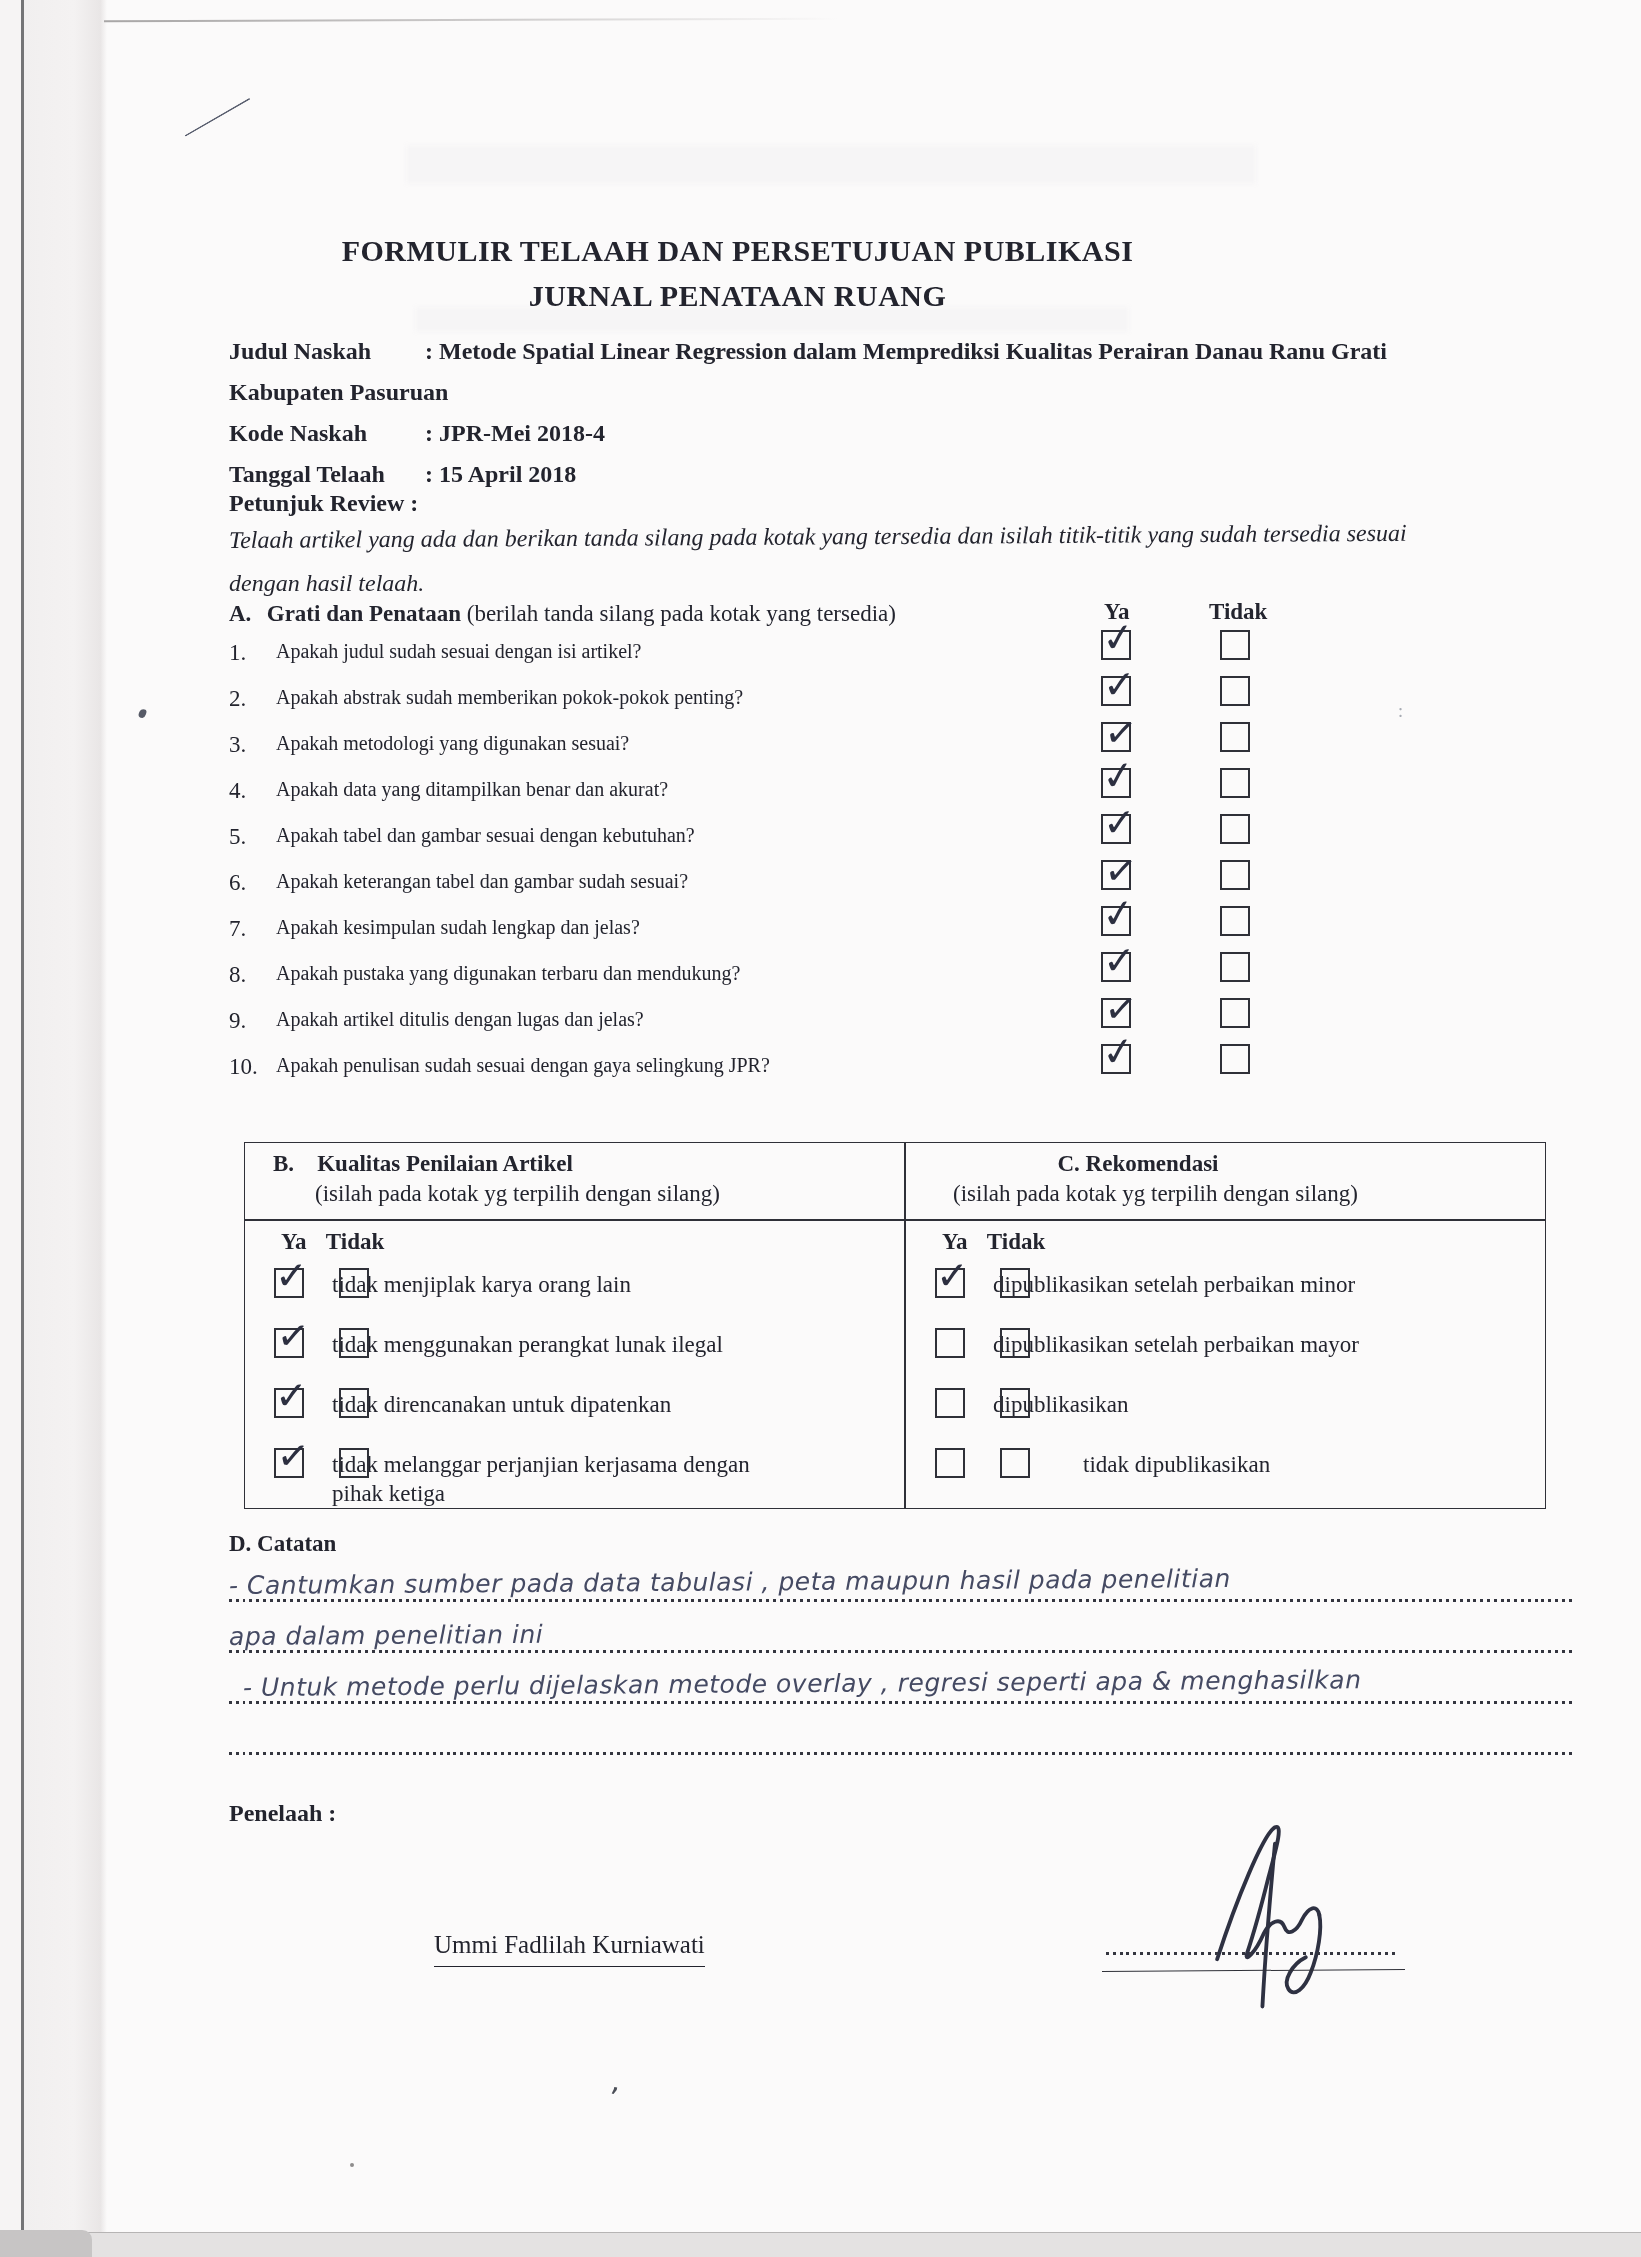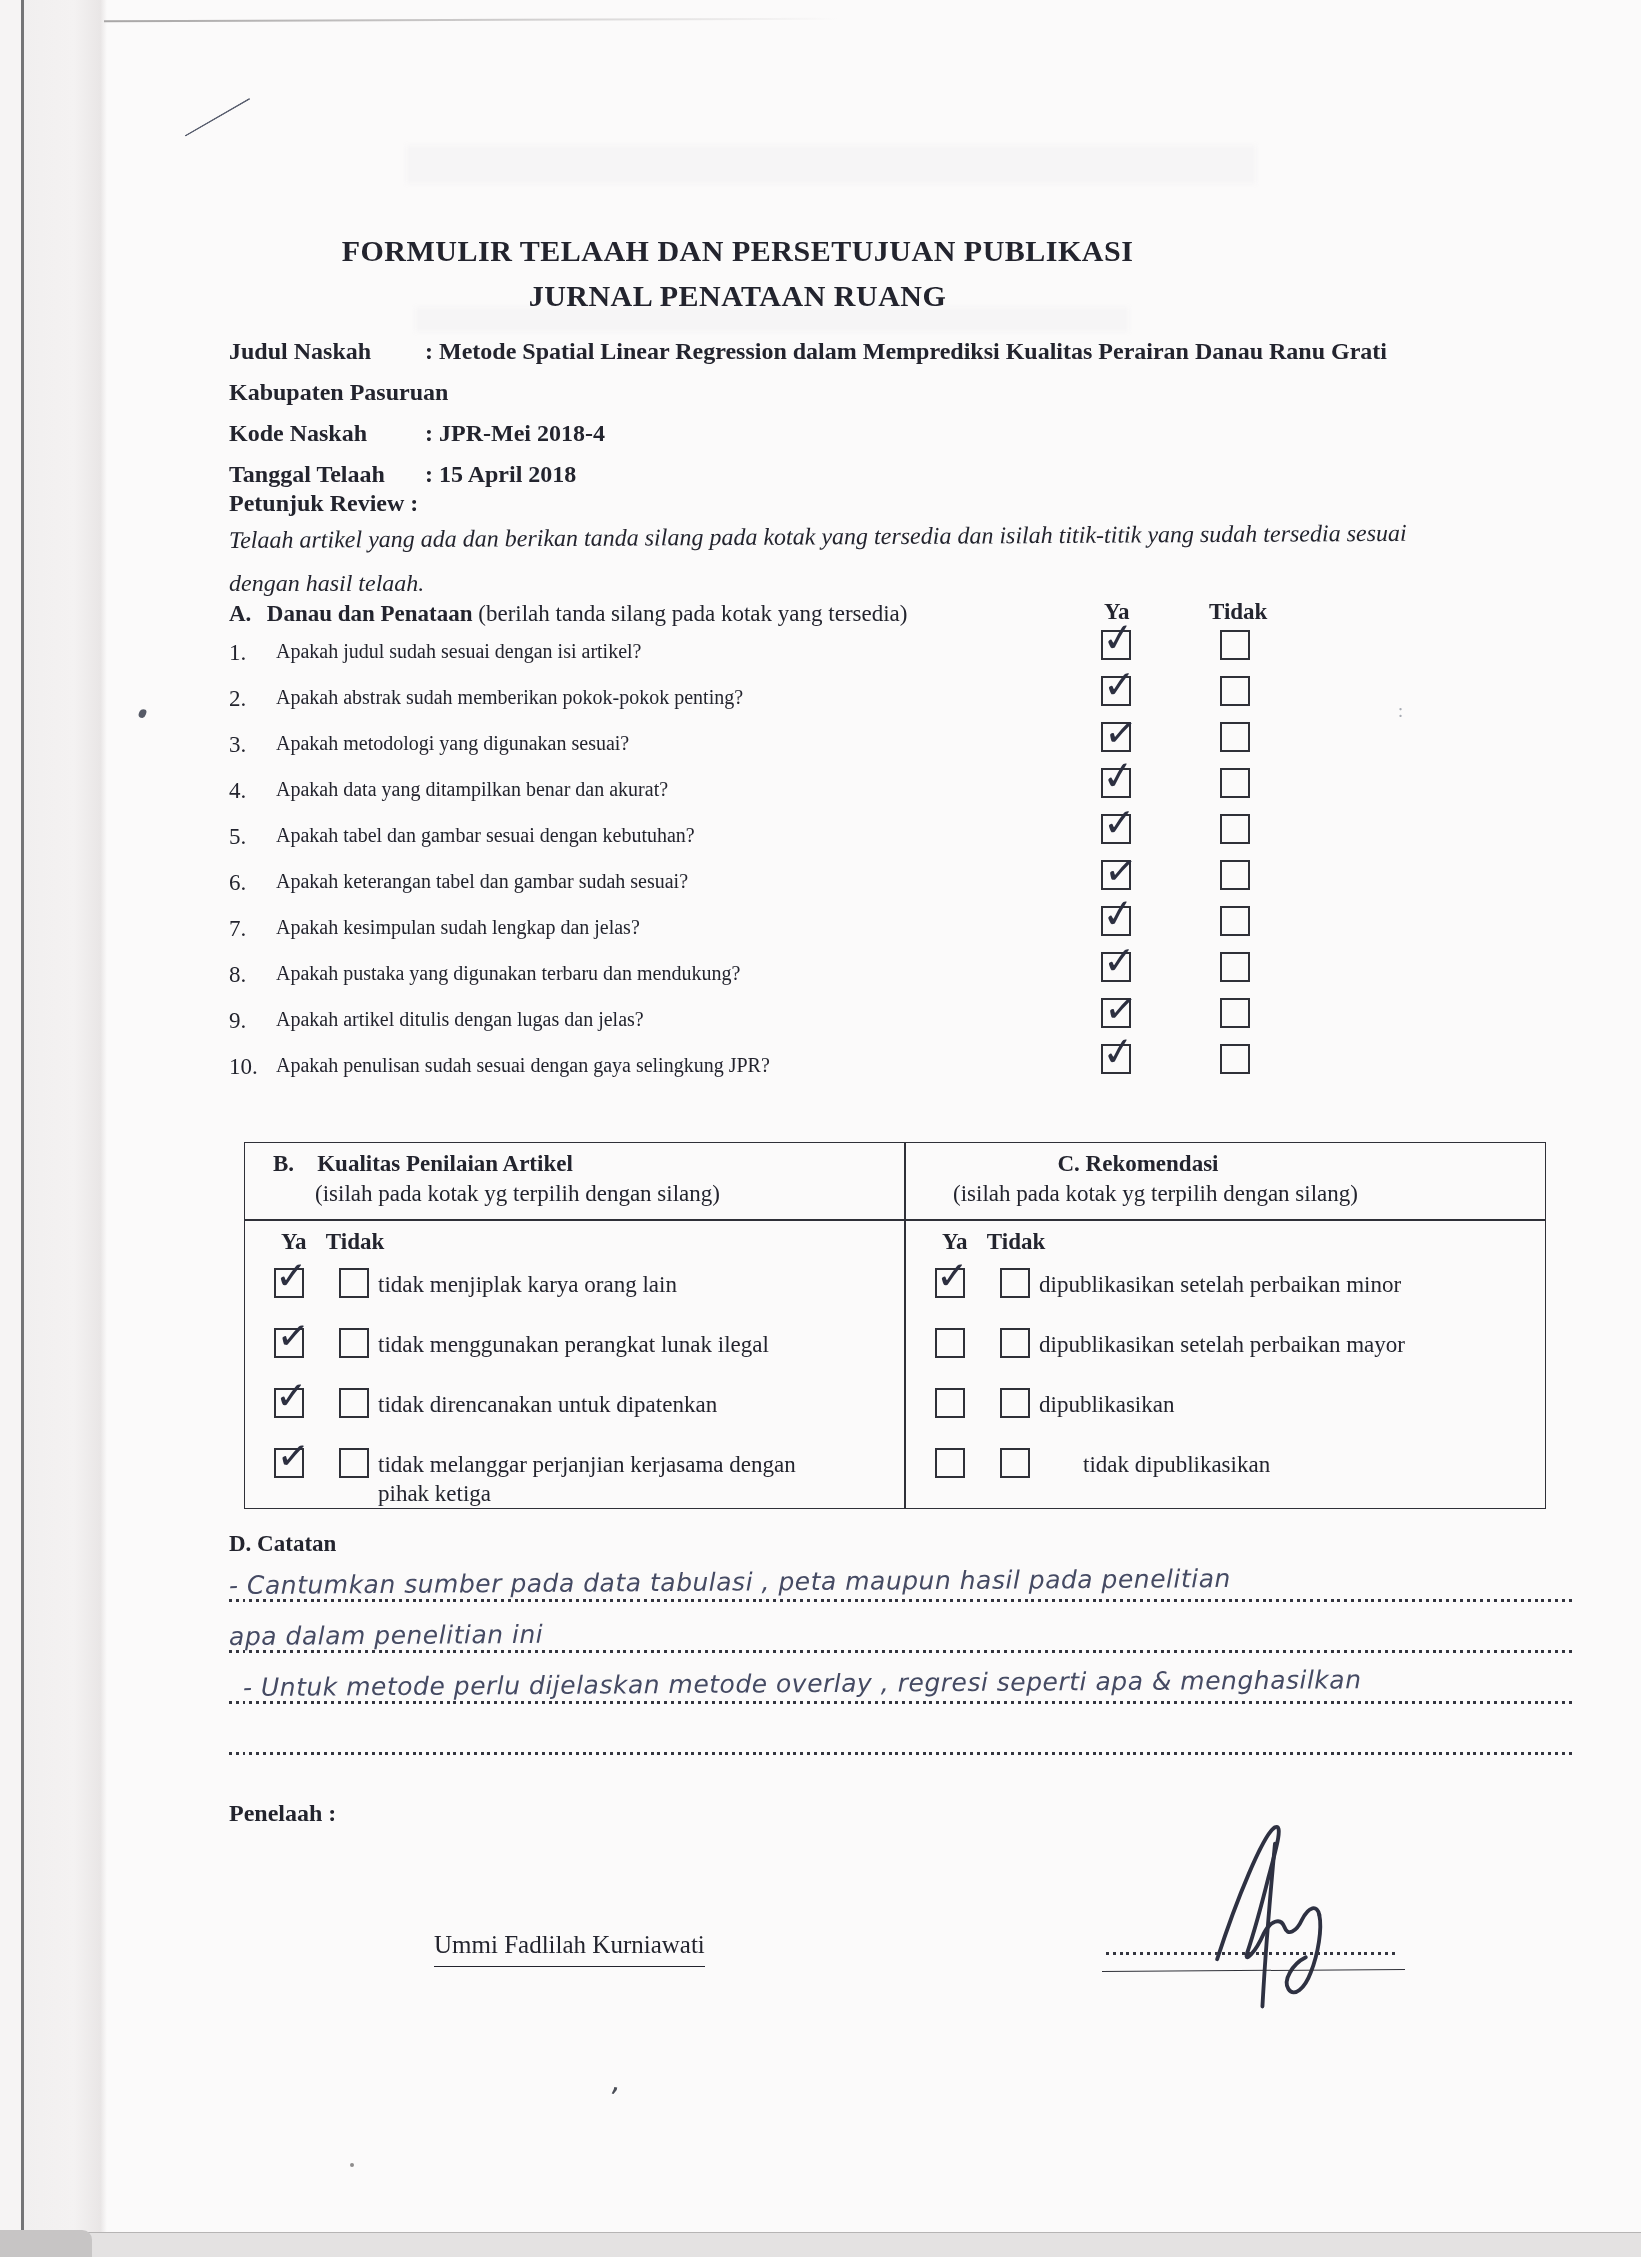--- a/index.html
+++ b/index.html
@@ -66,21 +66,21 @@
   .bhead .note{font-weight:normal;display:block;margin-left:42px;margin-top:3.9px;}
   .chead{position:absolute;left:673px;top:7.7px;font-size:23px;text-align:center;}
   .chead .note{font-weight:normal;display:block;margin-left:35px;margin-top:3.9px;}
   .b-cols{position:absolute;left:36px;top:86px;font-size:23px;}
   .c-cols{position:absolute;left:697px;top:86px;font-size:23px;}
   .b-body{position:absolute;left:29px;top:125px;width:618px;}
   .c-body{position:absolute;left:690px;top:125px;width:618px;}
   .bc-row{position:relative;min-height:60px;}
   .bc-row .cb1{position:absolute;left:0;top:0;}
   .bc-row .cb2{position:absolute;left:65px;top:0;}
-  .bc-text{display:block;margin-left:104px;font-size:23px;line-height:29px;max-width:468px;padding-top:1.9px;}
+  .bc-text{display:block;margin-left:58px;font-size:23px;line-height:29px;max-width:468px;padding-top:1.9px;}
   .b-body .bc-row:nth-child(2n) .tick{transform:rotate(5deg) translate(1.9px,0);}
   
   .secD-h{left:229px;top:1531px;font-size:23px;}
   .notes{left:229px;top:1551px;width:1344px;}
   .note-row{position:relative;height:51px;text-align:right;}
   .dotline{position:absolute;left:0;right:0;bottom:0;height:2.9px;
     background:repeating-linear-gradient(to right,#34353f 0 2.9px,transparent 2.9px 6.8px);}
   .handwrite{position:absolute;left:0;bottom:1.9px;font-family:"DejaVu Sans",sans-serif;
     font-style:italic;font-size:25px;color:#454a63;letter-spacing:0.5px;white-space:nowrap;
     transform:rotate(-0.4deg);transform-origin:left;}
@@ -127,21 +127,21 @@
     <span class="m-label">Tanggal Telaah</span>
     <span class="m-value">: 15 April 2018</span>
   </div>
 </div>
 
 <div class="abs petunjuk-h b">Petunjuk Review :</div>
 <div class="abs petunjuk-1 it">Telaah artikel yang ada dan berikan tanda silang pada kotak yang tersedia dan isilah titik-titik yang sudah tersedia sesuai</div>
 <div class="abs petunjuk-2 it">dengan hasil telaah.</div>
 
 <div class="abs secA-head">
-  <span class="letter b">A.</span><span class="b">Danau dan Penataan</span>
+  <span class="letter b">A.</span><span class="b">Grati dan Penataan</span>
   <span>(berilah tanda silang pada kotak yang tersedia)</span>
 </div>
 <div class="abs colYa b">Ya</div>
 <div class="abs colTidak b">Tidak</div>
 
 <div class="abs qlist">
   <div class="q-row">
     <span class="q-no">1.</span>
     <span class="q-text">Apakah judul sudah sesuai dengan isi artikel?</span>
     <span class="cbox cb-ya">

